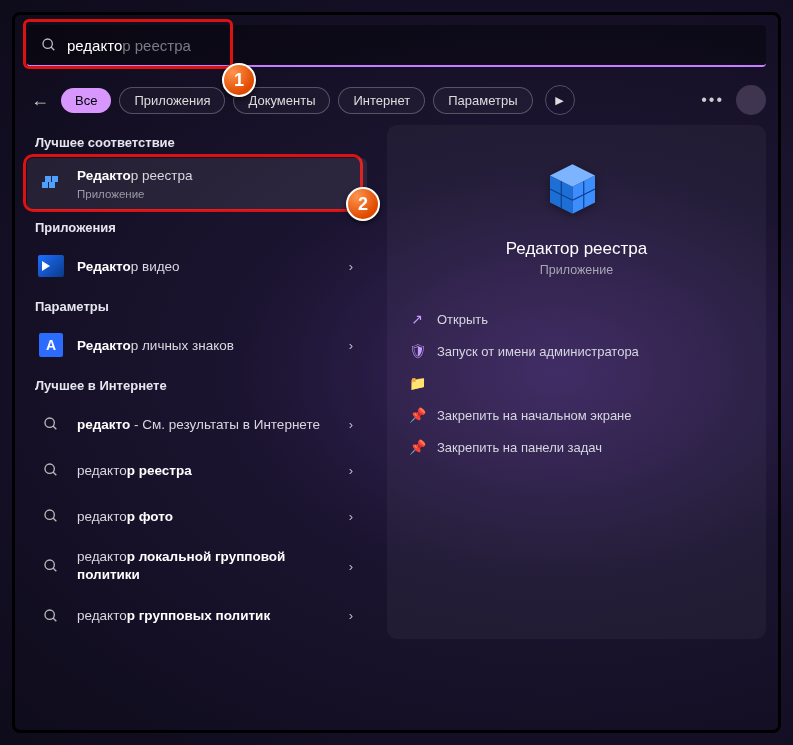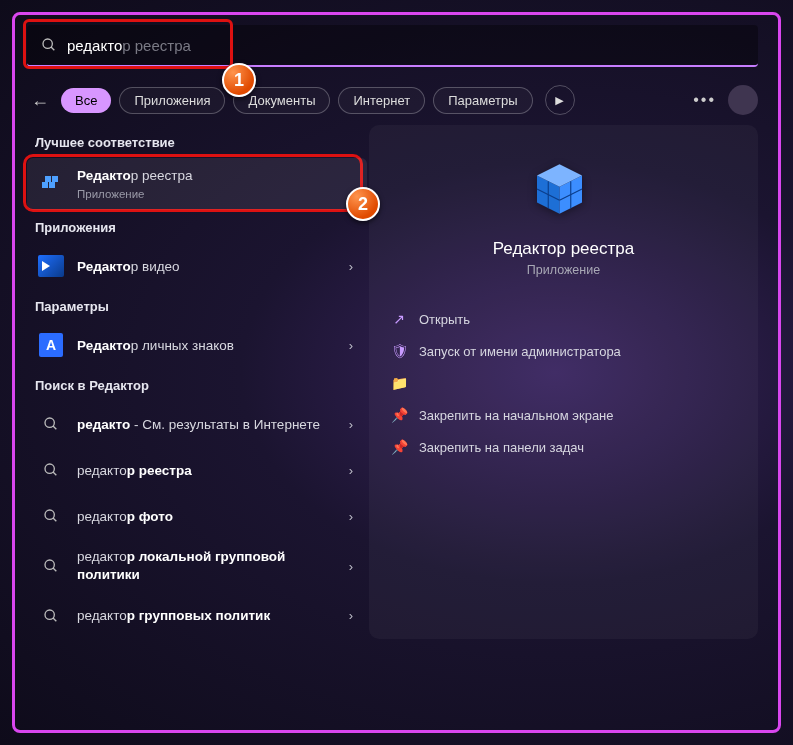--- a/index.html
+++ b/index.html
@@ -4,21 +4,21 @@
 <style>
   * { box-sizing: border-box; margin: 0; padding: 0; font-family: "Segoe UI", sans-serif; }
   body {
     width: 793px; height: 745px;
     background: radial-gradient(ellipse at 70% 50%, #3a2560 0%, #1b1430 40%, #0e0b1a 100%);
     color: #e8e8e8;
     padding: 12px;
     position: relative;
     overflow: hidden;
   }
-  .frame { border: 3px solid #d946ef; border-radius: 8px; width: 100%; height: 100%; padding: 10px 20px 0 12px; overflow:hidden; }
+  .frame { border: 3px solid #000000; border-radius: 8px; width: 100%; height: 100%; padding: 10px 12px 0 12px; overflow:hidden; }
   .searchbar-wrap { position: relative; }
   .searchbar {
     display: flex; align-items: center; gap: 10px;
     height: 42px; padding: 0 14px;
     background: rgba(0,0,0,0.35);
     border-radius: 4px;
     border-bottom: 2px solid #c77dff;
   }
   .searchbar .mag { width: 16px; height: 16px; }
   .search-text { font-size: 15px; }
@@ -56,21 +56,21 @@
   }
   .play {
     width: 30px; height: 30px; border:1px solid rgba(255,255,255,0.25);
     border-radius:50%; display:flex;align-items:center;justify-content:center;
     font-size: 11px; color:#ddd; margin-left:4px;
   }
   .dots-avatar { margin-left:auto; display:flex; align-items:center; gap:12px; }
   .dots { color:#ccc; font-size:16px; letter-spacing:2px; }
   .avatar { width:30px;height:30px;border-radius:50%;background:#3f3550; }
 
-  .columns { display:flex; gap:2px; margin-top: 4px; }
+  .columns { display:flex; gap:20px; margin-top: 4px; }
   .left { width: 340px; }
   .right { flex:1; background: rgba(255,255,255,0.04); border-radius: 10px; padding: 18px 12px; }
 
   .sec-title { font-size: 13px; font-weight:600; color:#e6e6ef; margin: 10px 0 8px 8px; }
 
   .result {
     display:flex; align-items:center; gap:12px; padding:9px 10px;
     border-radius:6px; position:relative;
   }
   .result.best { background: rgba(255,255,255,0.08); }
@@ -169,21 +169,21 @@
 
       <div class="sec-title">Параметры</div>
       <div class="result">
         <div class="ico">
               <div class="font-ico">A</div>
             </div>
         <div class="txt"><span class="bold">Редакто</span><span class="norm">р личных знаков</span></div>
         <div class="chev">›</div>
       </div>
 
-      <div class="sec-title">Поиск в Редактор</div>
+      <div class="sec-title">Лучшее в Интернете</div>
 
       <div class="result">
         <div class="ico">
               <svg width="16" height="16" viewBox="0 0 24 24">
                 <circle class="mag-icon" cx="10" cy="10" r="7"></circle>
                 <line class="mag-icon" x1="20" y1="20" x2="15" y2="15"></line>
               </svg>
             </div>
         <div class="txt"><span class="bold">редакто</span><span class="norm"> - См. результаты в Интернете</span></div>
         <div class="chev">›</div>

